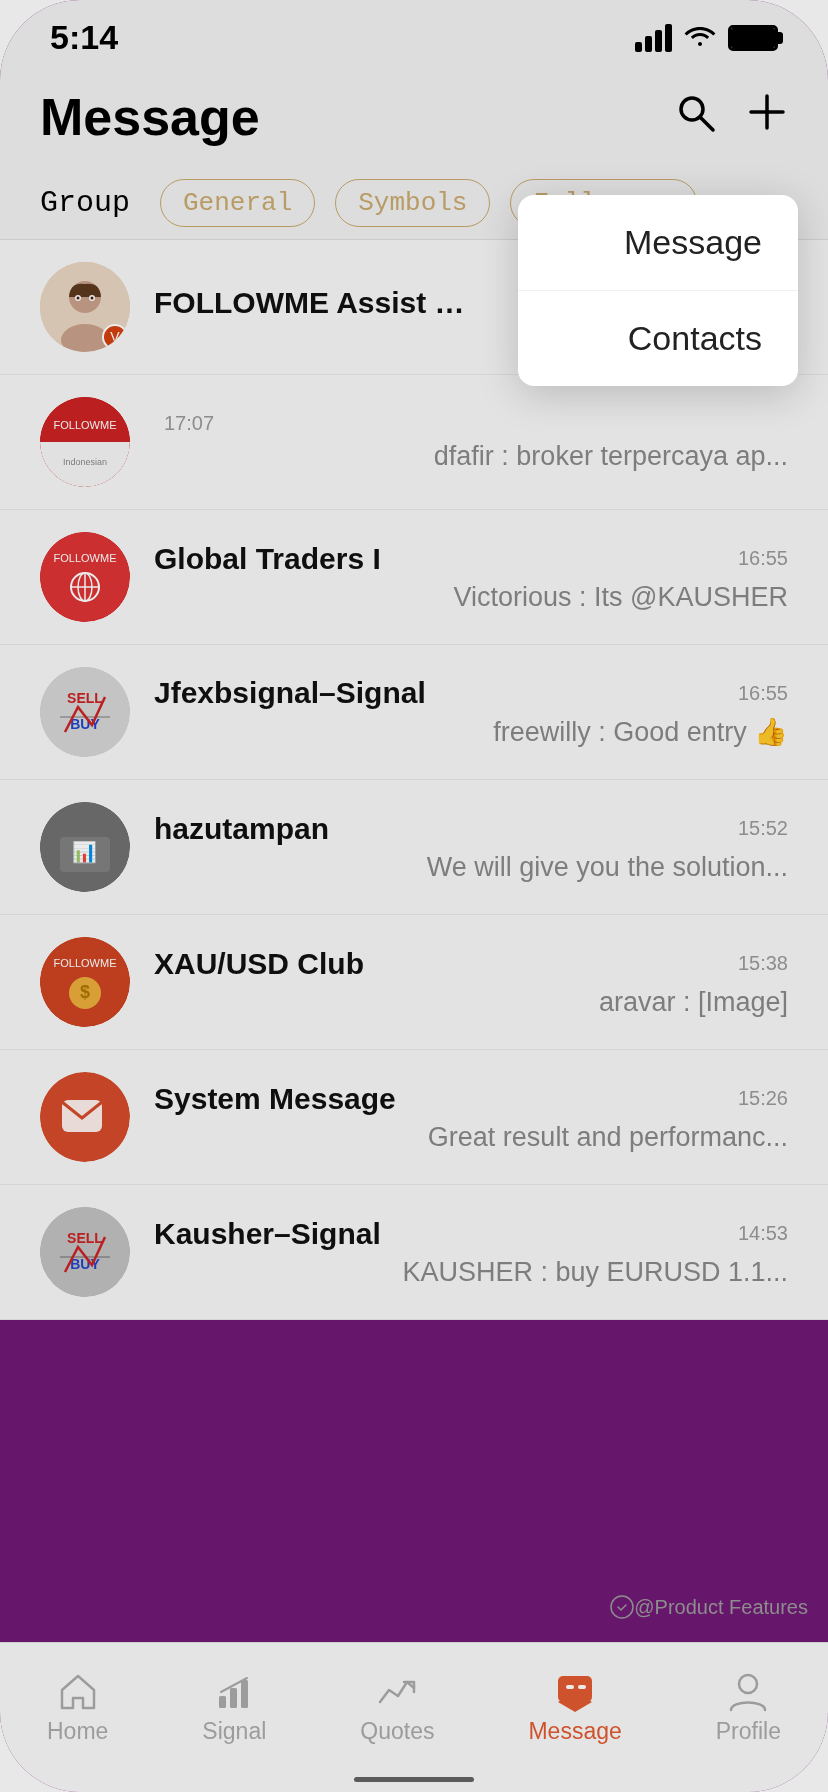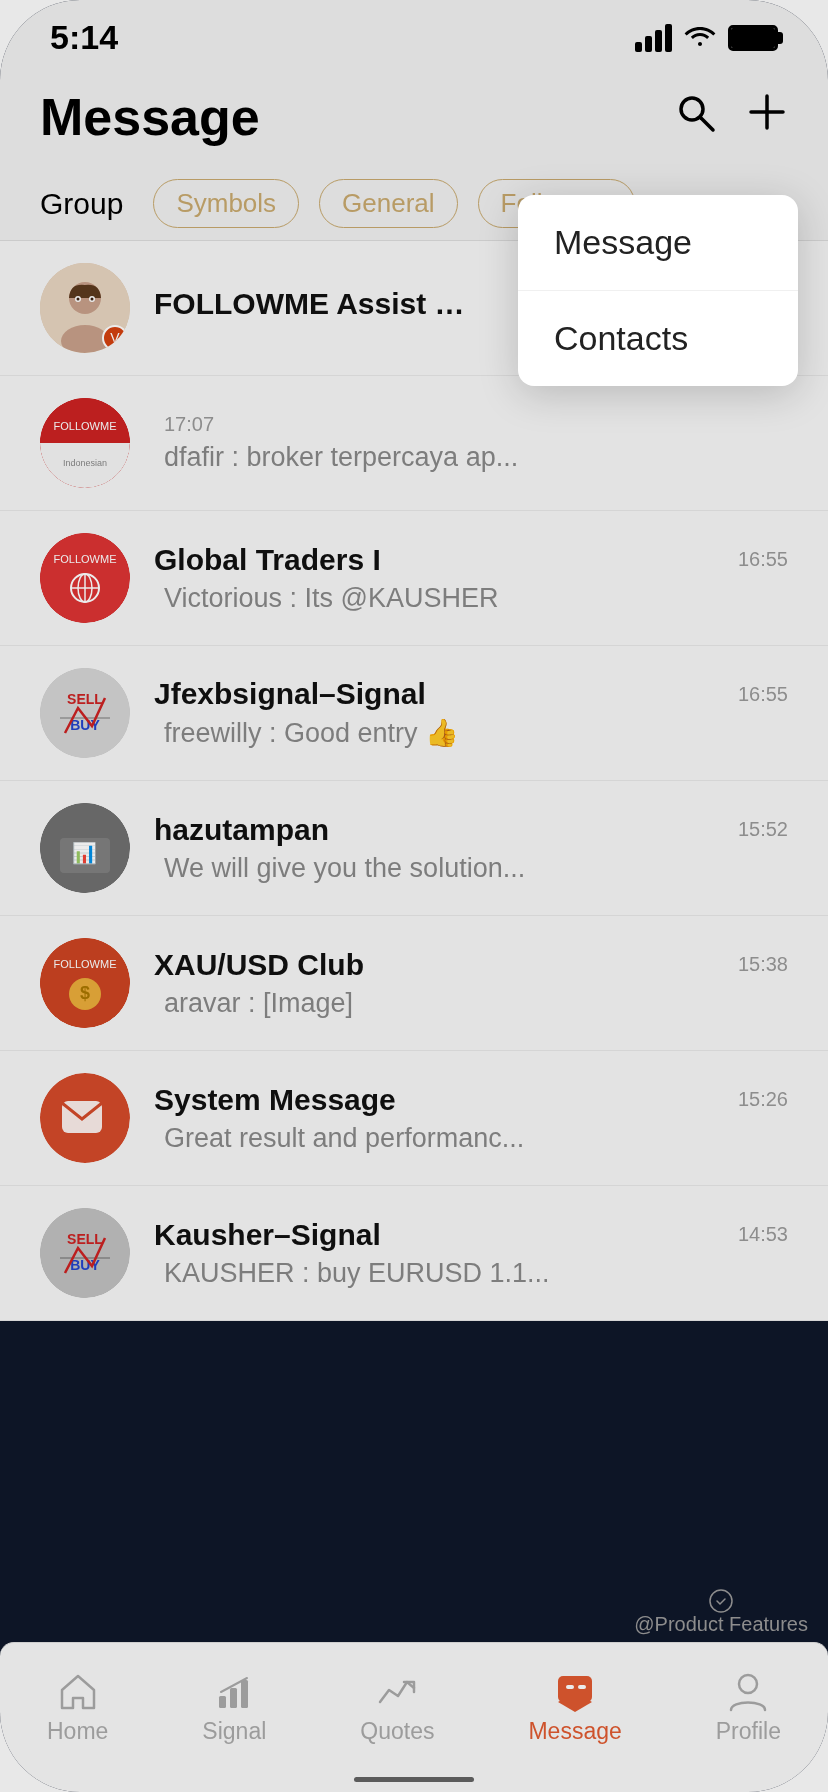--- a/index.html
+++ b/index.html
@@ -10,24 +10,25 @@
       background: #e8e8e8;
       font-family: -apple-system, 'Helvetica Neue', Arial, sans-serif;
       position: relative;
       overflow: hidden;
     }
 
     
     .phone-frame {
       width: 828px;
       min-height: 1792px;
-      background: #0f172a;
+      background: #701a75;
       border-radius: 80px;
       overflow: hidden;
       position: relative;
+      text-align: right;
     }
 
     
     .status-bar {
       display: flex;
       justify-content: space-between;
       align-items: center;
       padding: 18px 50px 10px 50px;
       background: #f0f0f0;
     }
@@ -180,20 +181,21 @@
     }
 
     
     .group-row {
       display: flex;
       align-items: center;
       padding: 12px 40px;
       background: #f0f0f0;
       gap: 20px;
       border-bottom: 1px solid #ddd;
+      font-family: Liberation Mono, monospace;
     }
     .group-label {
       font-size: 30px;
       color: #000;
       font-weight: 500;
       margin-right: 10px;
     }
     .filter-chip {
       padding: 8px 22px;
       border-radius: 30px;
@@ -297,48 +299,46 @@
       bottom: 0;
       left: 0;
       right: 0;
       height: 150px;
       background: #f8f8f8;
       border-top: 1px solid #e0e0e0;
       display: flex;
       align-items: center;
       justify-content: space-around;
       padding-bottom: 20px;
-      border-radius: 14px;
     }
     .nav-item {
       display: flex;
       flex-direction: column;
       align-items: center;
       gap: 6px;
       cursor: pointer;
     }
     .nav-label {
       font-size: 23px;
       color: #aaa;
     }
     .nav-label.active {
       color: #e05a30;
     }
 
     
     .watermark {
       position: absolute;
-      bottom: 156px;
+      bottom: 173px;
       right: 20px;
       font-size: 20px;
       color: #999;
       display: flex;
       align-items: center;
       gap: 0;
-      flex-direction: column;
     }
 
     
     .overlay-dim {
       position: absolute;
       top: 0; left: 0; right: 0; bottom: 0;
       background: rgba(0,0,0,0.08);
       z-index: 50;
       pointer-events: none;
     }
@@ -390,22 +390,22 @@
           <line x1="21" y1="5" x2="21" y2="37" stroke="#000" stroke-width="3.5" stroke-linecap="round"></line>
           <line x1="5" y1="21" x2="37" y2="21" stroke="#000" stroke-width="3.5" stroke-linecap="round"></line>
         </svg>
       </span>
     </div>
   </div>
 
 
   <div class="group-row">
     <span class="group-label">Group</span>
+    <span class="filter-chip">General</span>
     <span class="filter-chip">Symbols</span>
-    <span class="filter-chip">General</span>
     <span class="filter-chip">Followers</span>
     <span class="more-dots">···</span>
   </div>
 
   <div class="conversation-list">
 
     <div class="conversation-item">
       <div class="conv-avatar avatar-assist">
         <div style="width:90px;height:90px;border-radius:50%;background:#e8d5c0;display:flex;align-items:center;justify-content:center;overflow:hidden;">
 

